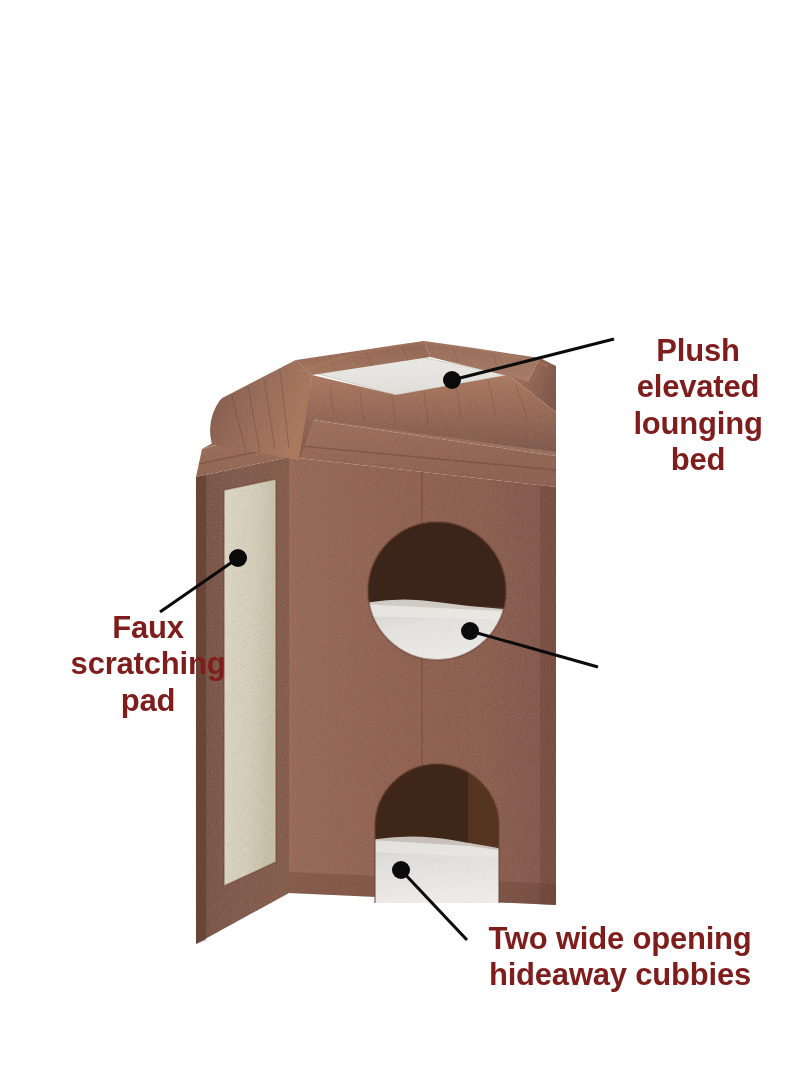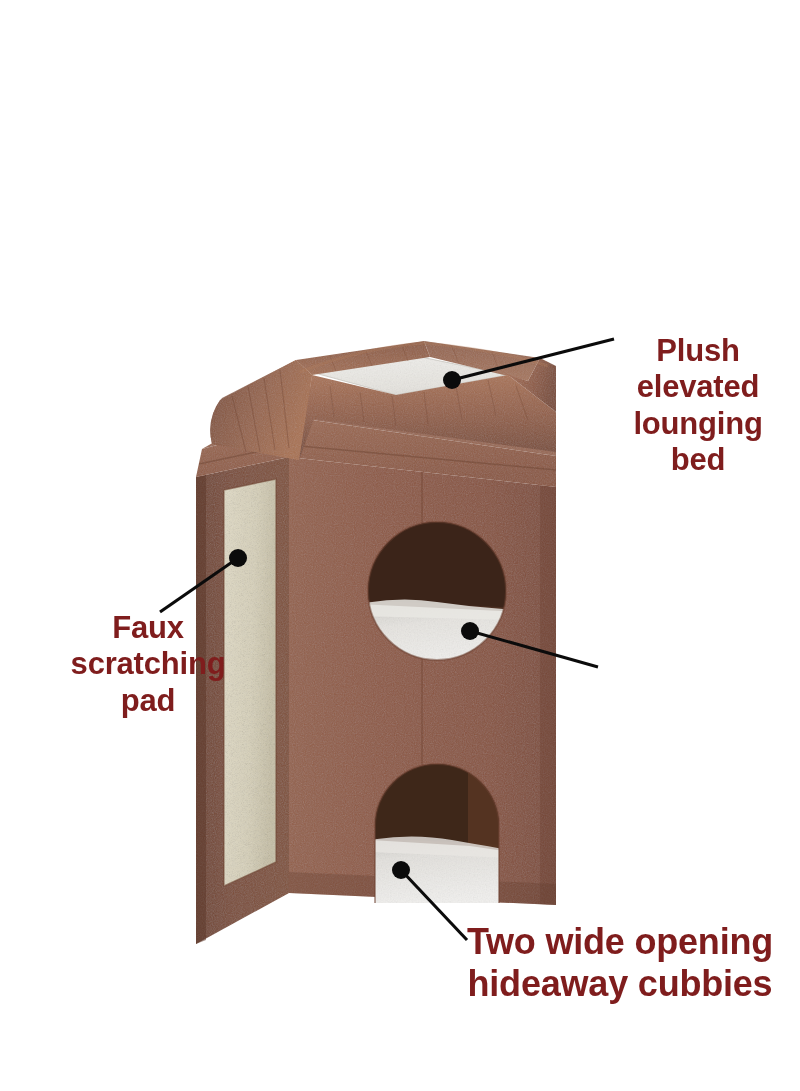--- a/index.html
+++ b/index.html
@@ -61,21 +61,21 @@
   #label-faux {
     left: 564px;
     top: 644px;
     width: 236px;
     font-size: 31px;
   }
   #label-cubbies {
     left: 440px;
     top: 921px;
     width: 360px;
-    font-size: 36px;
+    font-size: 31px;
     text-align: center;
   }
 </style>
 </head>
 <body>
 
 <div id="stage">
 
   <svg id="product-svg" viewBox="0 0 800 1091" xmlns="http://www.w3.org/2000/svg">
     <defs>

